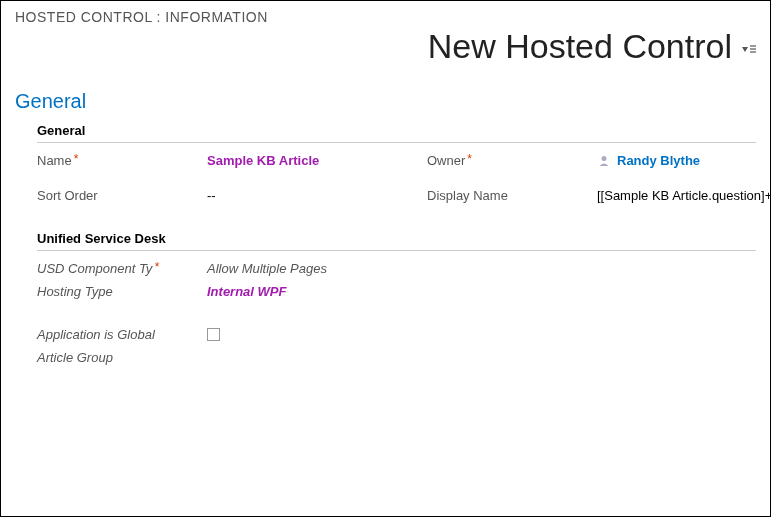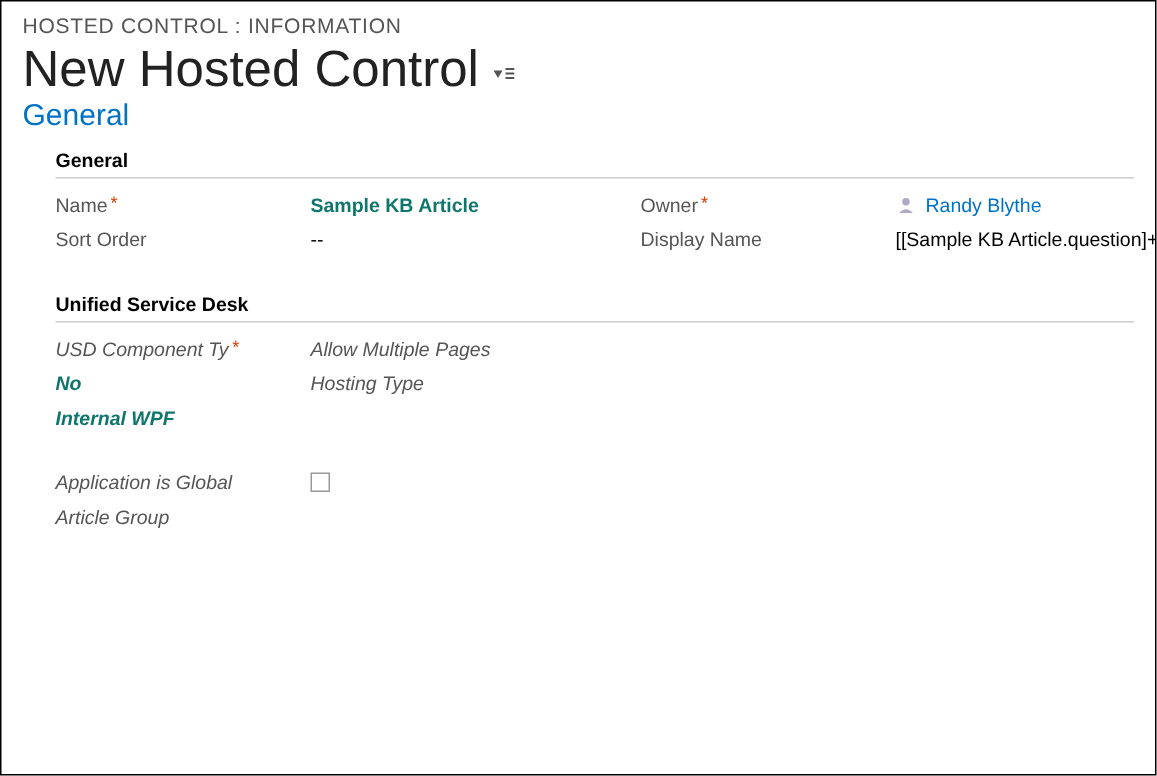--- a/index.html
+++ b/index.html
@@ -20,20 +20,22 @@
     .breadcrumb {
       font-size: 14px;
       letter-spacing: 0.5px;
       color: #555;
       margin-bottom: 2px;
     }
     .page-title-row {
       display: flex;
       align-items: center;
       gap: 10px;
+      margin-bottom: 24px;
+      justify-content: flex-end;
     }
     .page-title {
       font-size: 34px;
       font-weight: 300;
       color: #222;
     }
     .title-dropdown-icon {
       display: inline-flex;
       align-items: center;
       cursor: pointer;
@@ -56,37 +58,37 @@
       font-weight: bold;
       font-size: 13px;
       color: #000;
       border-bottom: 1px solid #ccc;
       padding-bottom: 4px;
       margin-bottom: 10px;
     }
     .field-grid {
       display: grid;
       grid-template-columns: 150px 200px 150px 200px;
-      gap: 8px 20px;
+      gap: 20px 20px;
       align-items: center;
     }
     .field-grid-single {
       display: grid;
       grid-template-columns: 150px 400px;
       gap: 8px 20px;
       align-items: center;
       font-style: italic;
     }
     .field-label {
       font-size: 13px;
       color: #555;
     }
     .field-value {
       font-size: 13px;
-      color: #0f766e;
+      color: #a21caf;
       font-weight: 600;
     }
     .field-value-plain {
       font-size: 13px;
       color: #000;
     }
     .required {
       color: #d83b01;
       font-size: 12px;
       margin-left: 2px;
@@ -100,21 +102,21 @@
     }
     .person-icon {
       width: 14px;
       height: 14px;
       display: inline-flex;
       align-items: center;
       justify-content: center;
     }
     .owner-link {
       color: #0072c6;
-      font-weight: 400;
+      font-weight: 700;
       cursor: pointer;
     }
     .checkbox {
       width: 13px;
       height: 13px;
       border: 1px solid #999;
       background: #fff;
       cursor: pointer;
     }
   </style>
@@ -163,21 +165,20 @@
   </div>
 </div>
 
 <div class="section">
   <div class="section-heading">Unified Service Desk</div>
   <div class="field-grid-single">
     <div class="field-label">
       <span>USD Component Ty</span><span class="required">*</span>
     </div>
     <div class="field-label">Allow Multiple Pages</div>
-    <div class="field-value">No</div>
     <div class="field-label">Hosting Type</div>
     <div class="field-value">Internal WPF</div>
   </div>
 </div>
 
 <div class="section" style="margin-bottom:0;">
   <div class="field-grid-single">
     <div class="field-label">Application is Global</div>
     <div>
       <div class="checkbox"></div>

